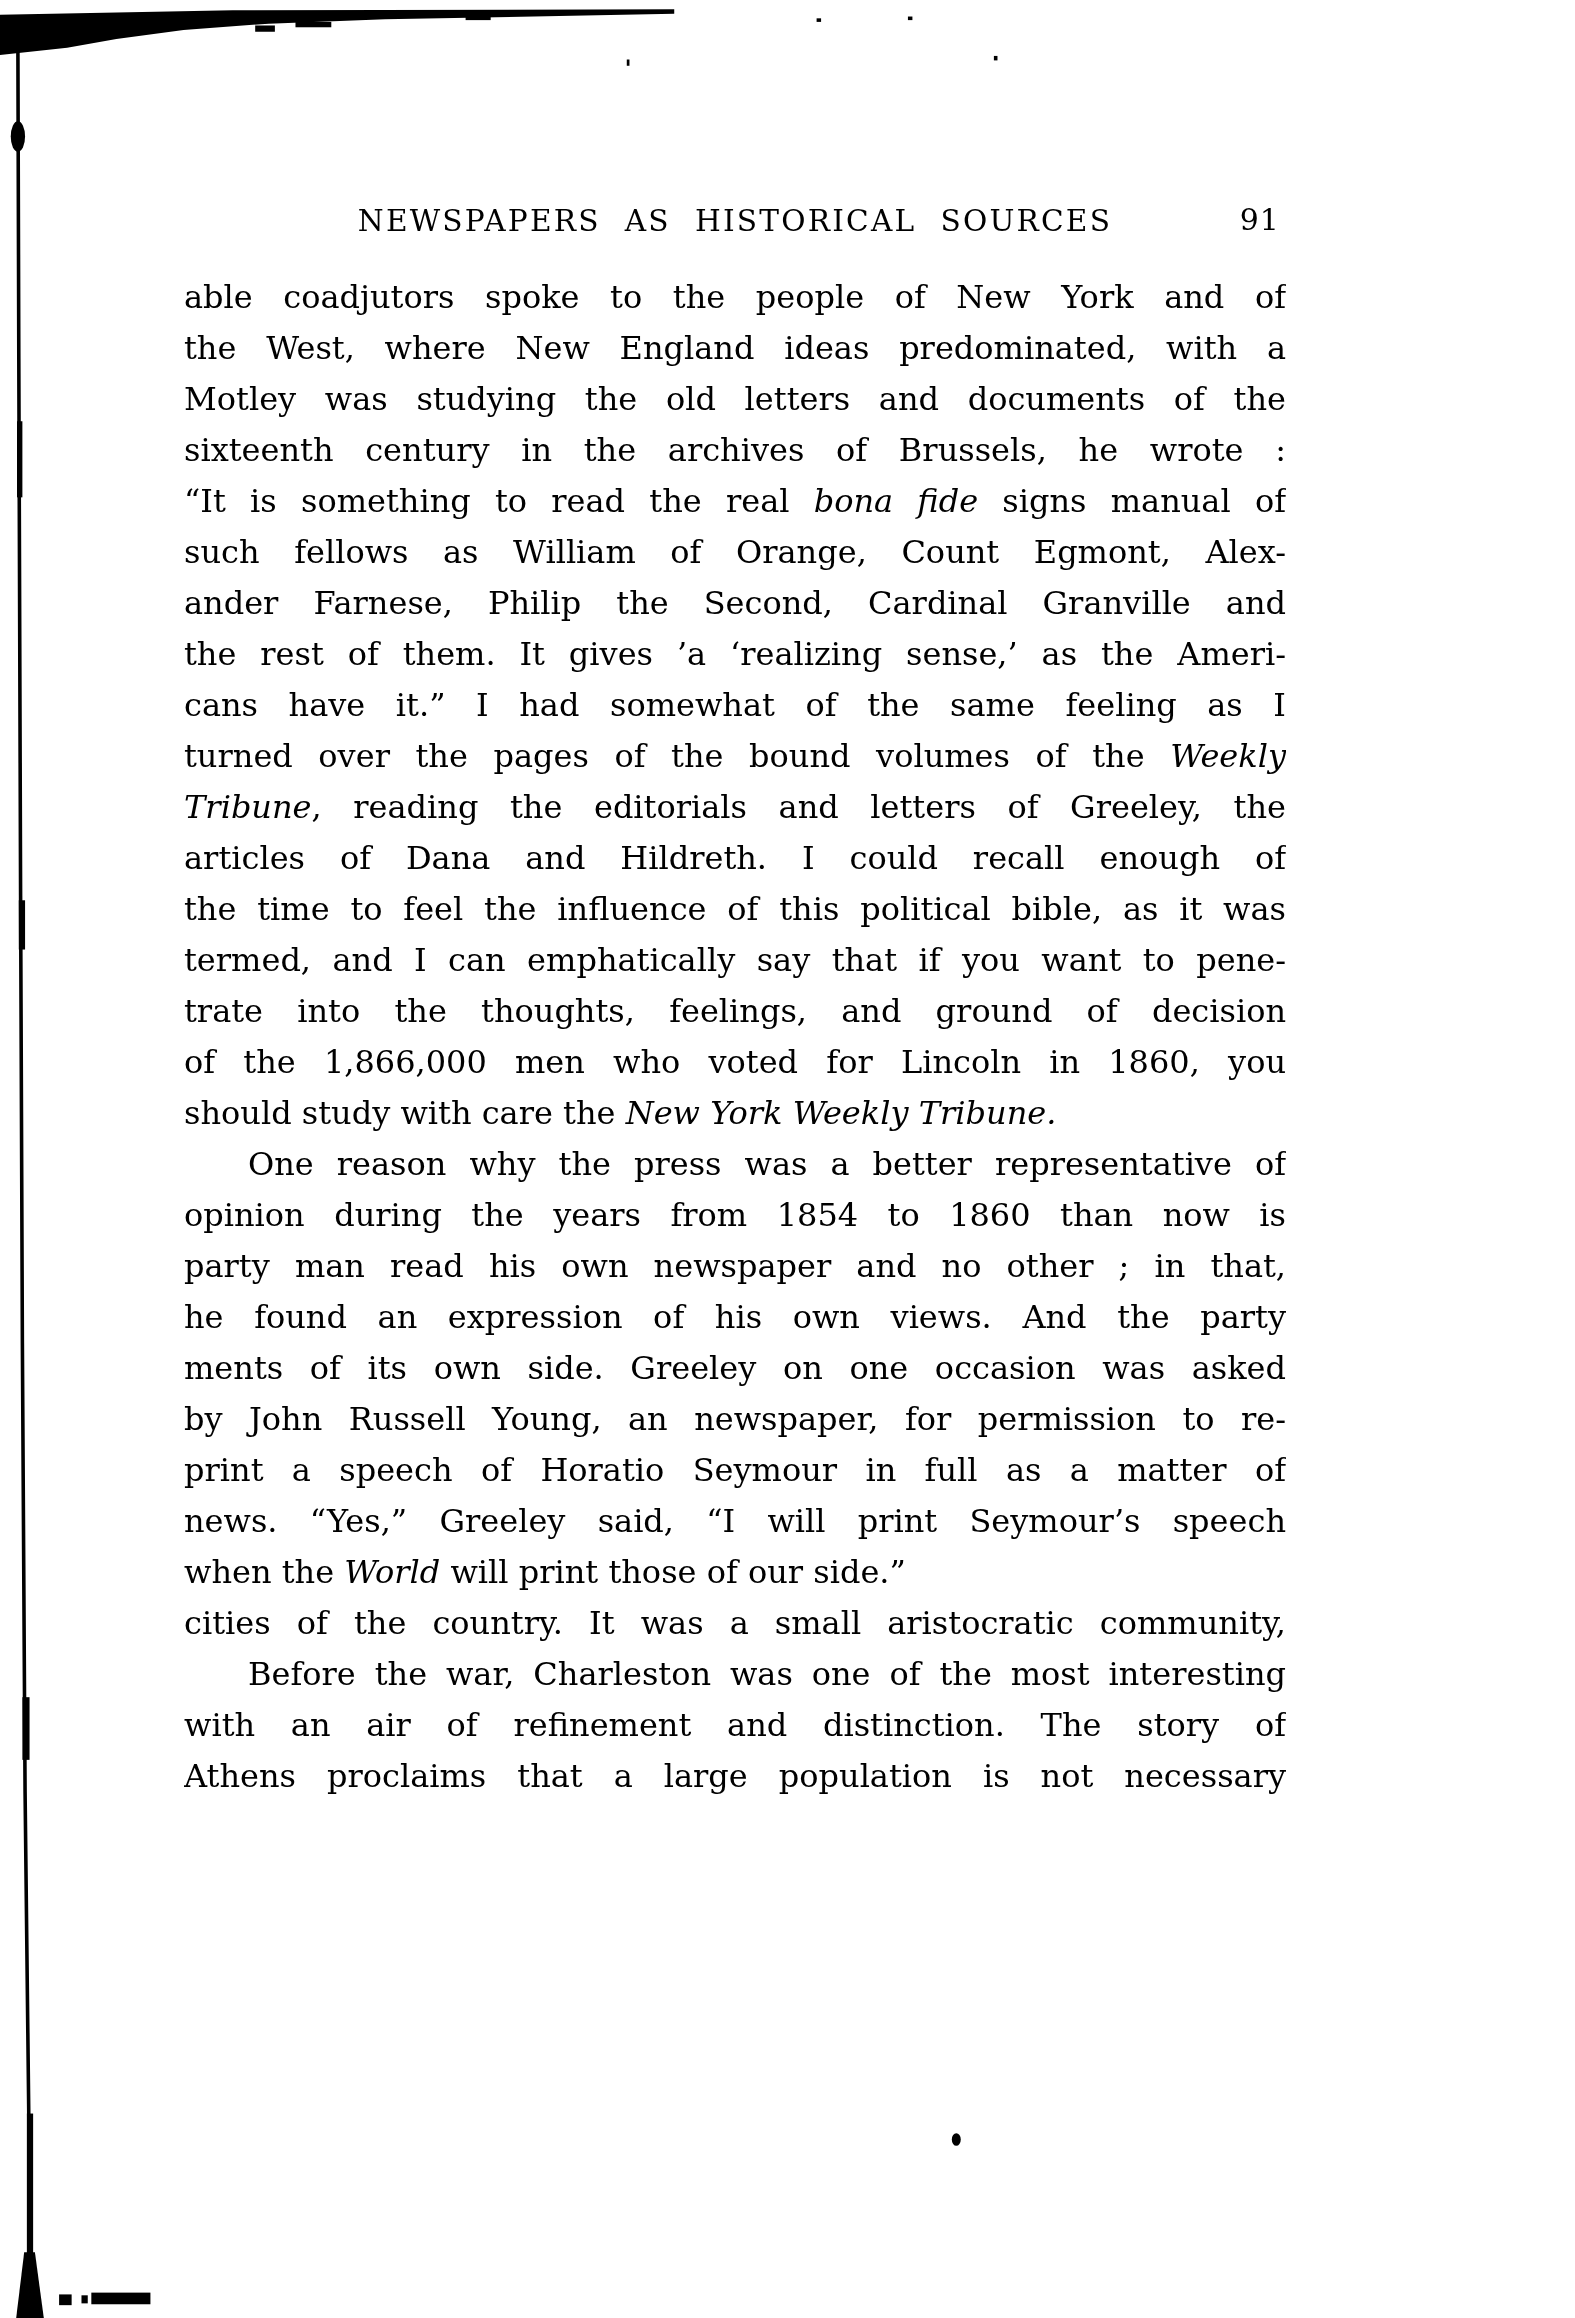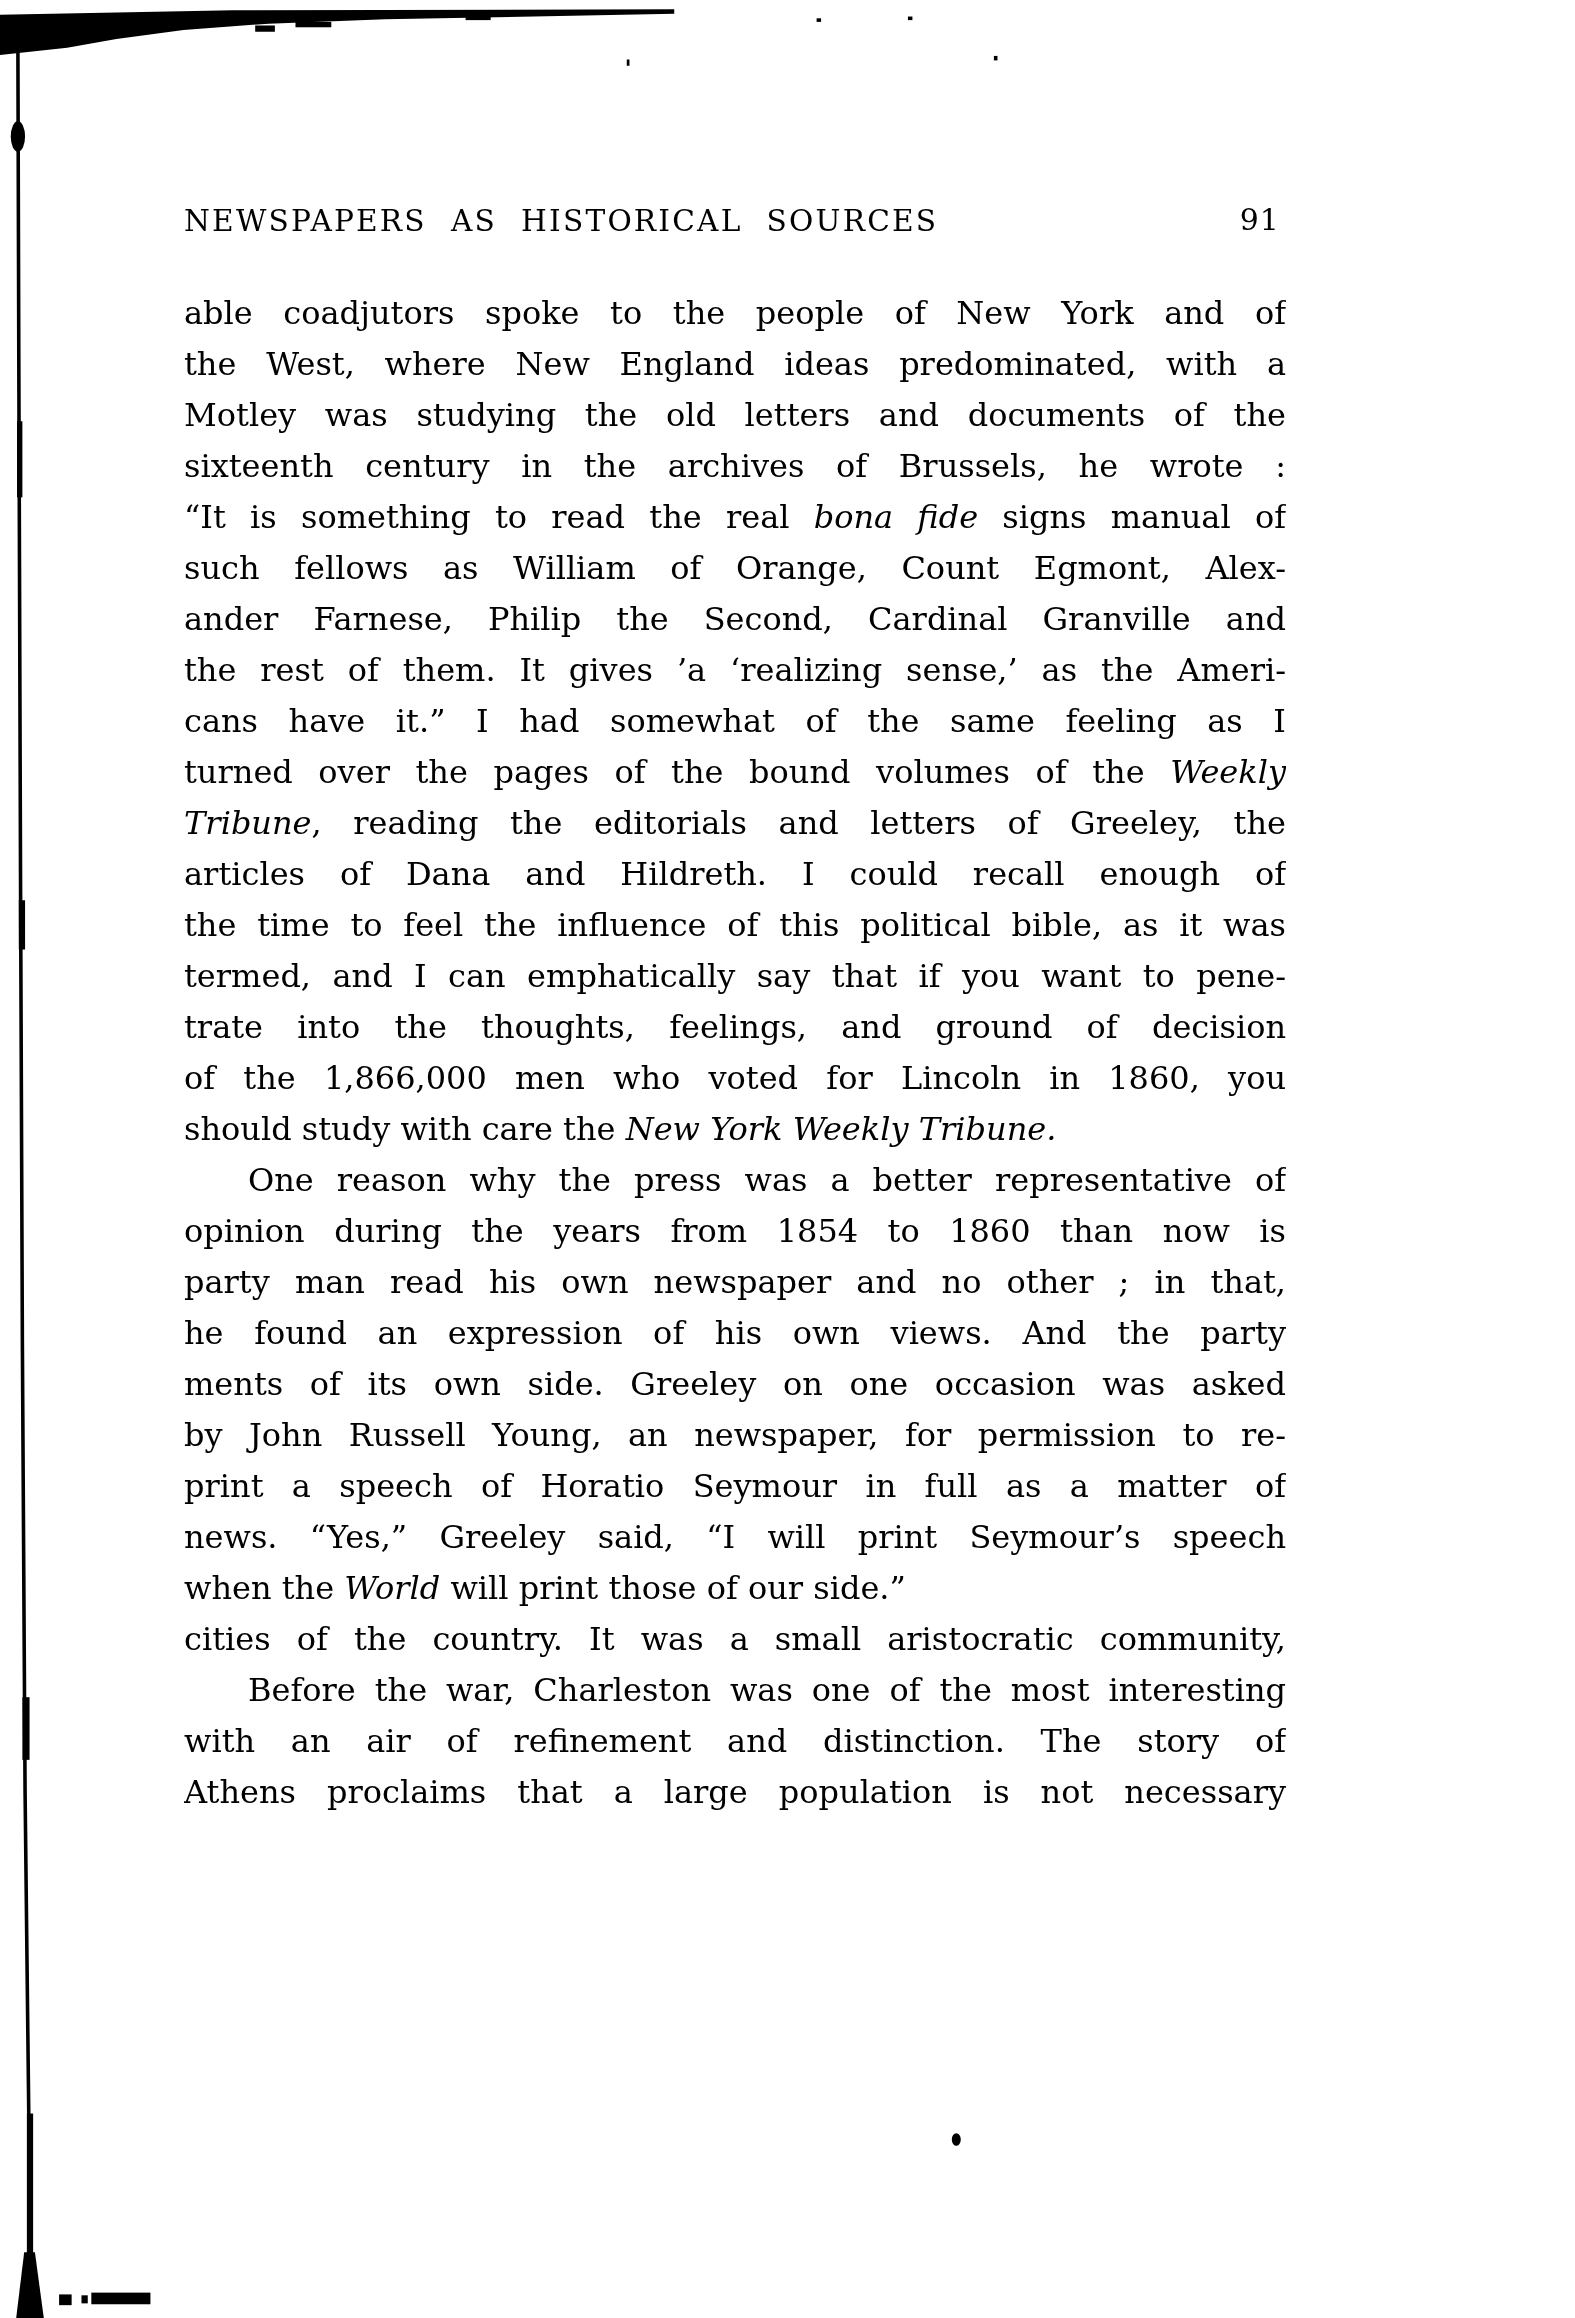--- a/index.html
+++ b/index.html
@@ -7,27 +7,27 @@
     position:relative;
     width:1575px;height:2319px;
     background:#ffffff;
     overflow:hidden;
     font-family:"DejaVu Serif", serif;
     color:#000;
   }
   .artifacts{position:absolute;left:0;top:0;pointer-events:none;}
   .header{position:absolute;left:184px;top:204px;width:1102px;}
   .running-head{
-    display:block;text-align:left;
+    display:block;text-align:center;
     font-size:29.6px;letter-spacing:2.2px;word-spacing:12.5px;
     white-space:nowrap;
   }
   .pagenum{position:absolute;right:6.3px;top:-1.8px;font-size:30px;letter-spacing:0.9px;}
   .column{
-    position:absolute;left:184px;top:288px;width:1102px;
+    position:absolute;left:184px;top:272px;width:1102px;
     font-size:32px;line-height:51px;
   }
   .paragraph{margin:0;}
   .line{
     position:relative;height:51px;overflow:hidden;
     text-align:justify;text-align-last:justify;text-justify:inter-word;
     white-space:normal;
   }
   .line.nj{text-align:center;text-align-last:left;}
   .line.indent{padding-left:64px;}

